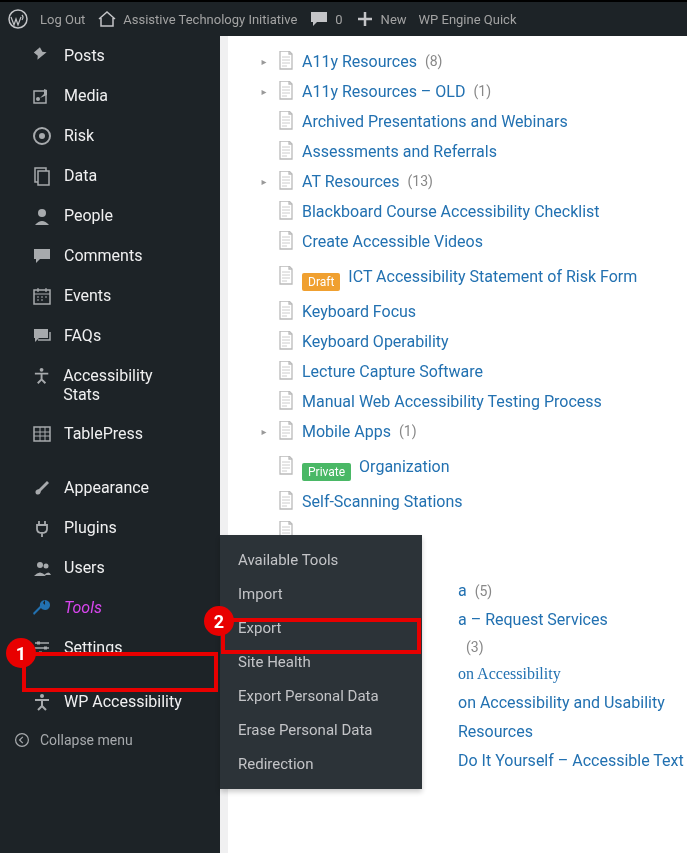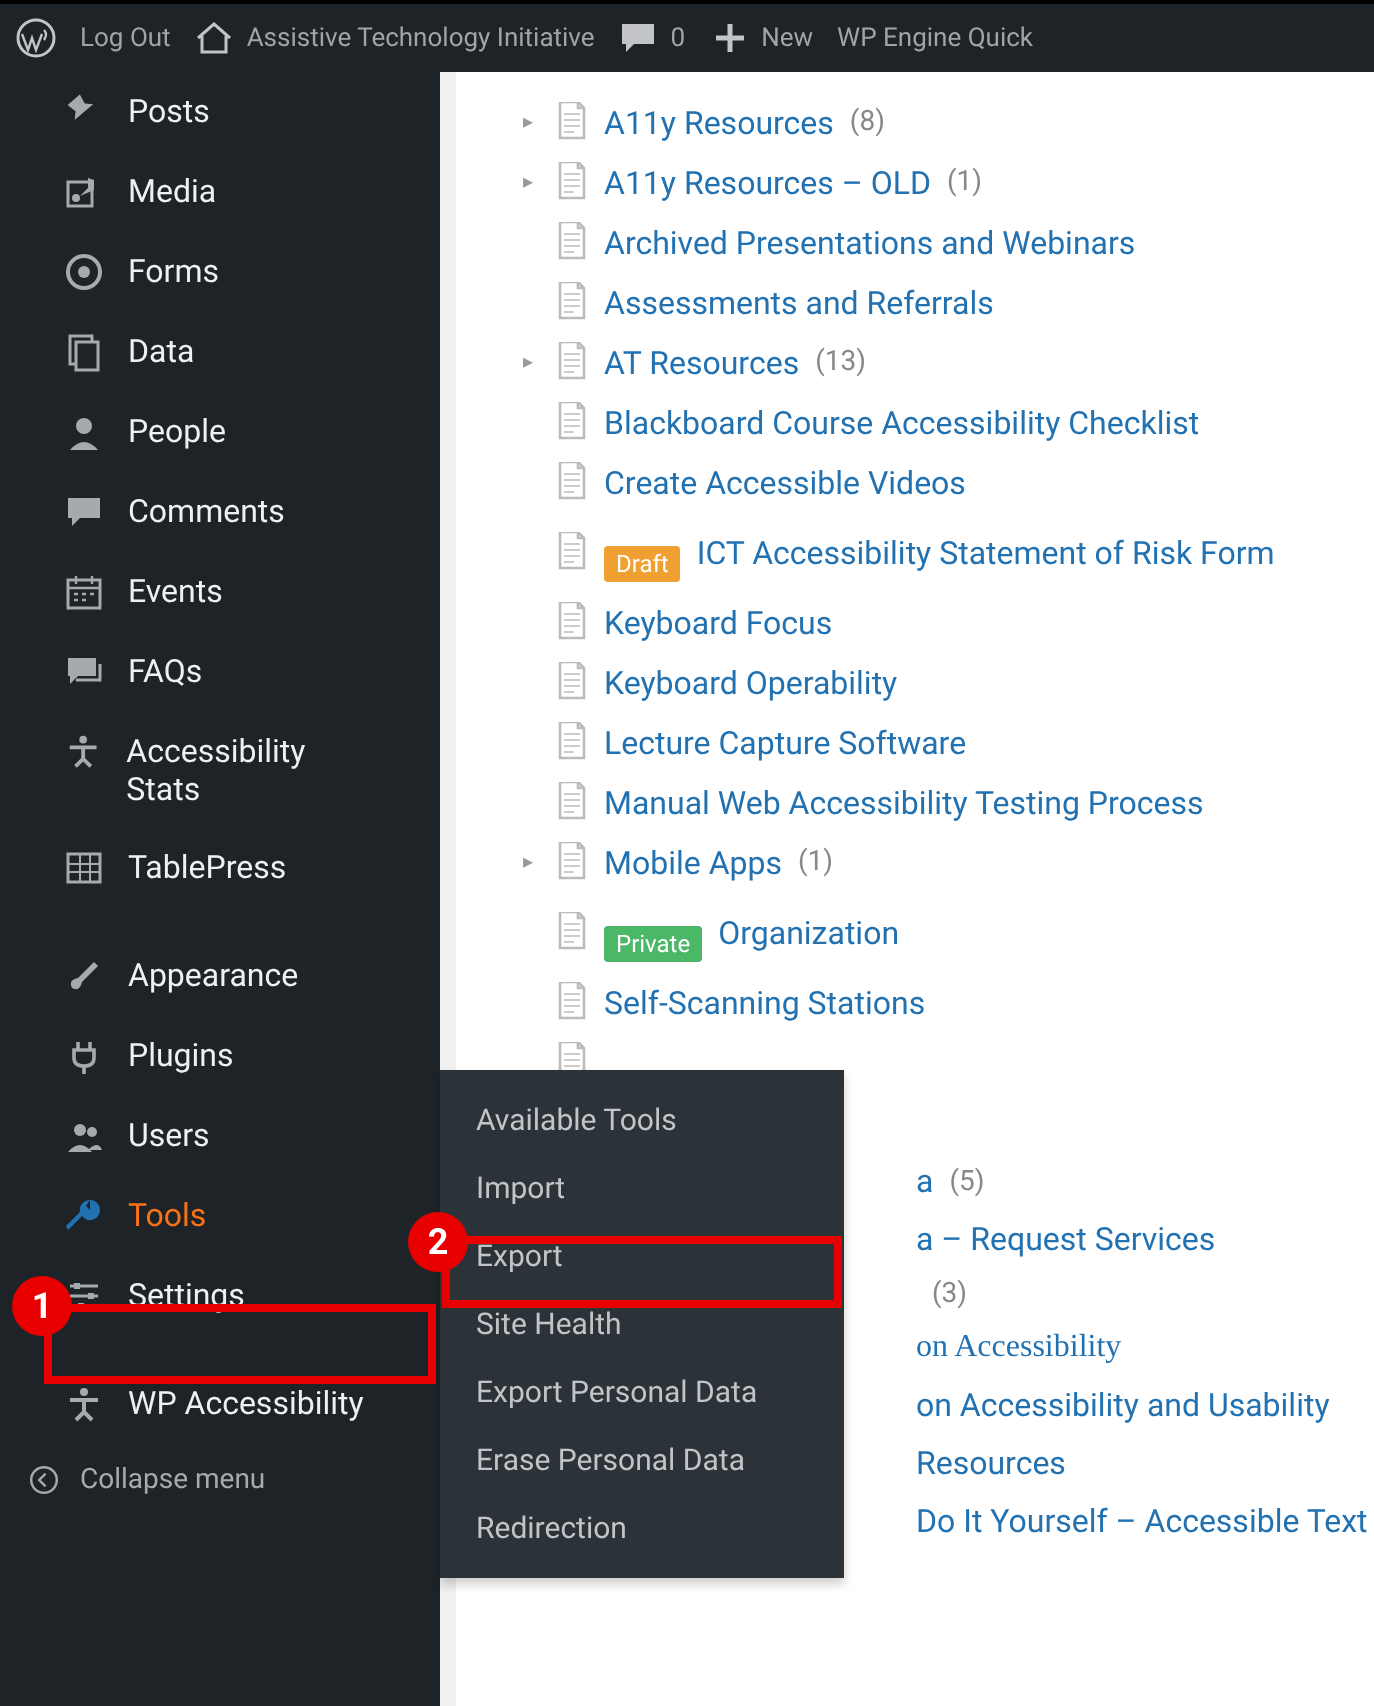--- a/index.html
+++ b/index.html
@@ -39,21 +39,22 @@
   }
   .sidebar .item {
     display: flex;
     align-items: flex-start;
     gap: 12px;
     padding: 10px 32px;
     cursor: pointer;
     color: #f0f0f1;
   }
   .sidebar .item.active {
-    color: #f97316;
+    color: #d946ef;
+    font-style: italic;
   }
   .sidebar .item .s-icon {
     width: 20px; height: 20px; display: flex; align-items: center; justify-content:center;
     fill: #a7aaad;
   }
   .sidebar .item.active .s-icon { fill: #2271b1; }
   .sidebar .collapse {
     display:flex; align-items:center; gap:10px; padding:10px 14px; color:#a7aaad; font-size:14px; cursor:pointer;
   }
   
@@ -201,21 +202,21 @@
         </span>
         <span>Media</span>
       </div>
       <div class="item">
         <span class="s-icon">
           <svg viewBox="0 0 20 20">
             <circle cx="10" cy="10" r="8" fill="none" stroke="#a7aaad" stroke-width="2"></circle>
             <circle cx="10" cy="10" r="3" fill="#a7aaad"></circle>
           </svg>
         </span>
-        <span>Forms</span>
+        <span>Risk</span>
       </div>
       <div class="item">
         <span class="s-icon">
           <svg viewBox="0 0 20 20">
             <rect x="3" y="2" width="11" height="14" fill="none" stroke="#a7aaad" stroke-width="1.5"></rect>
             <rect x="6" y="5" width="11" height="14" fill="#1d2327" stroke="#a7aaad" stroke-width="1.5"></rect>
           </svg>
         </span>
         <span>Data</span>
       </div>

